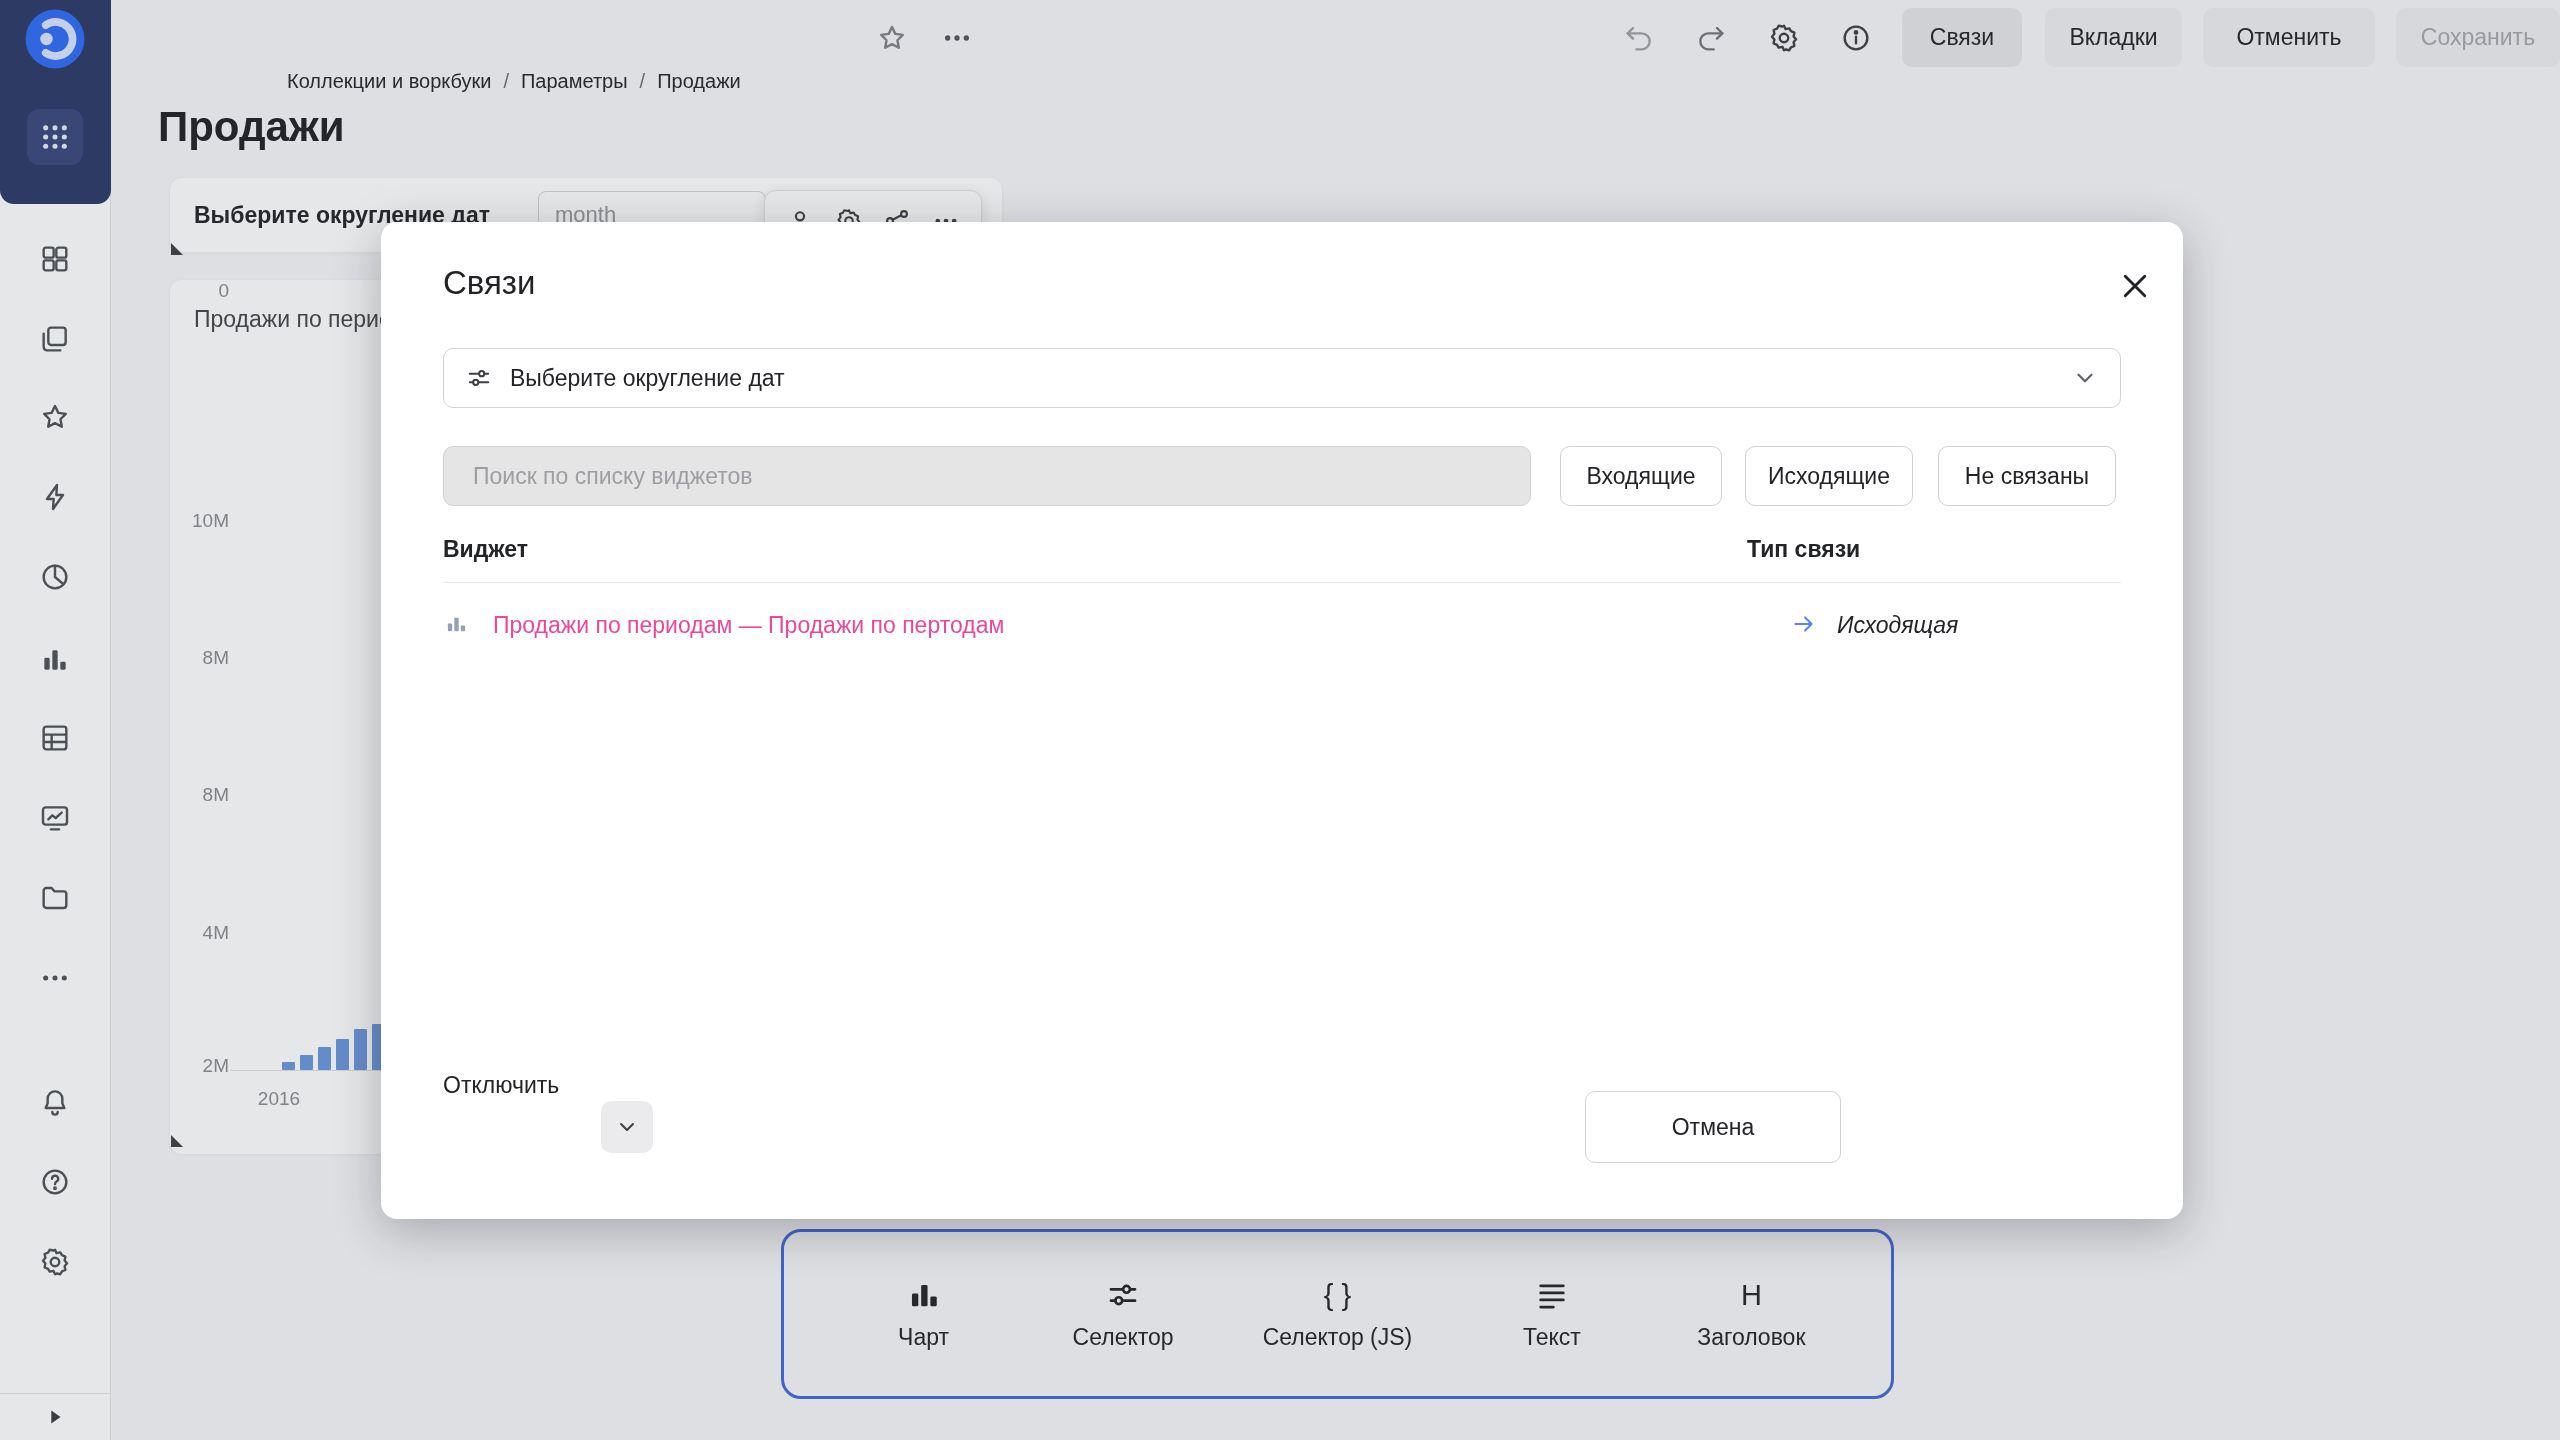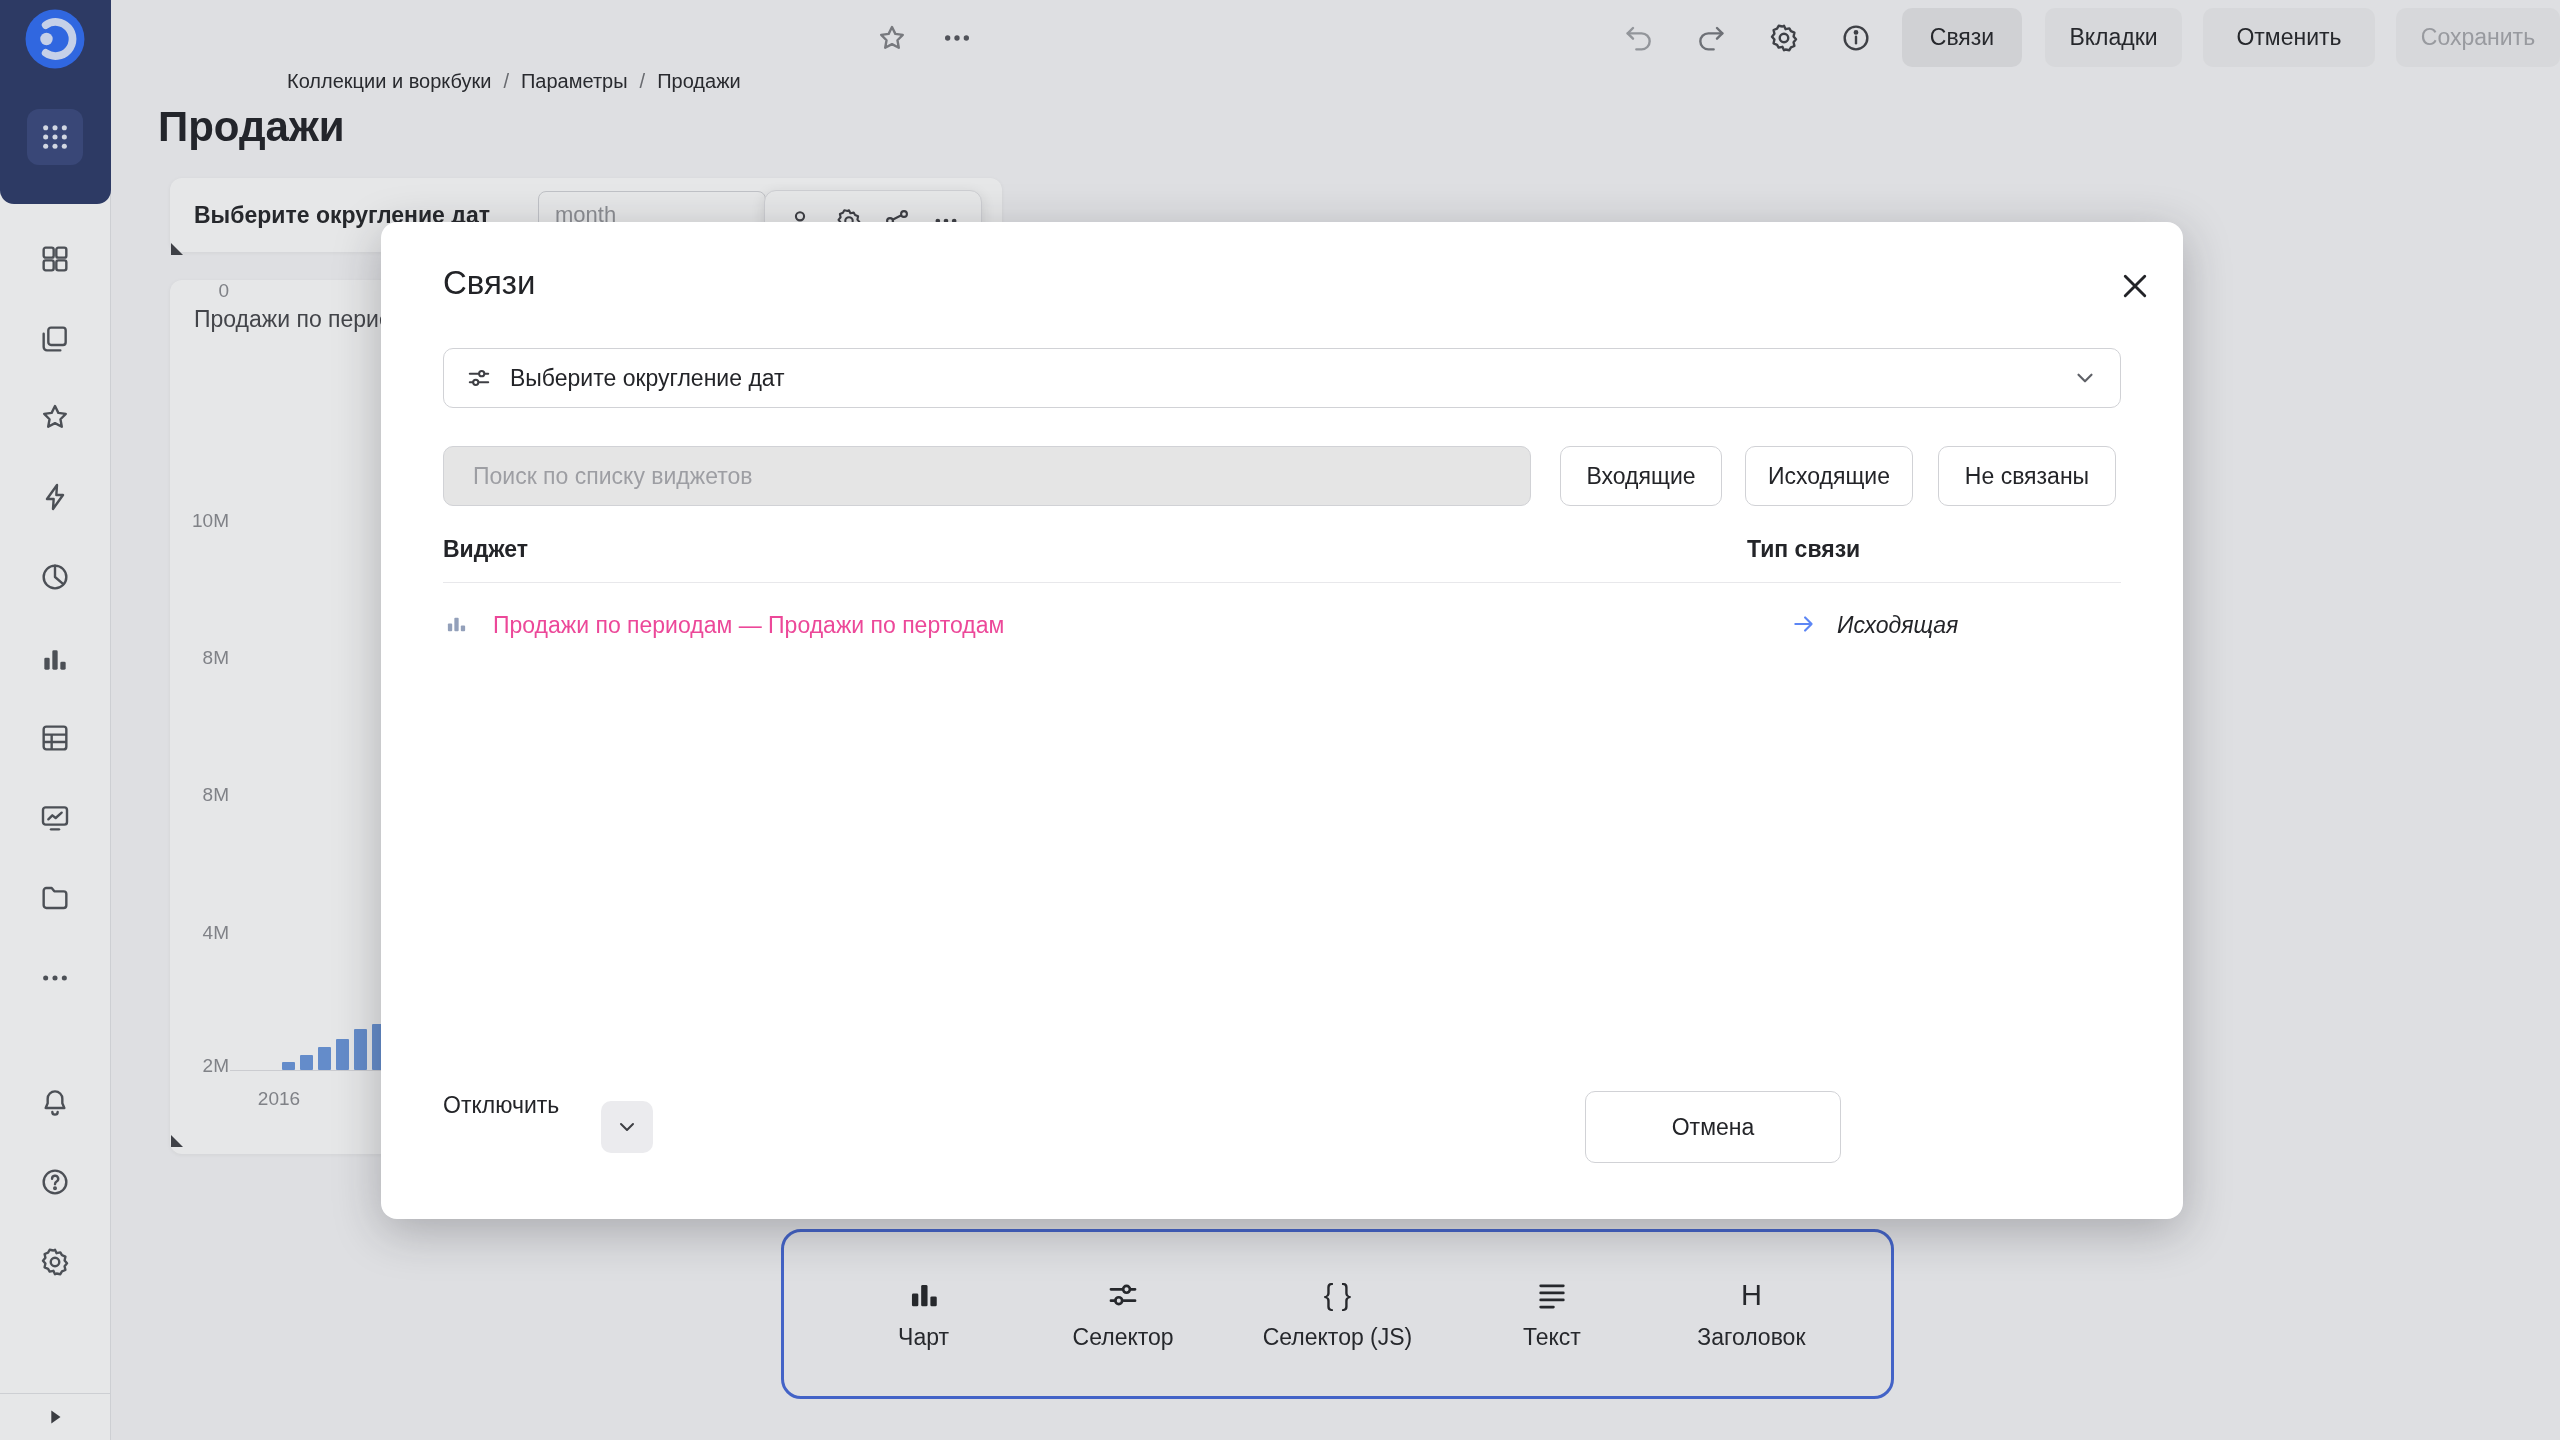--- a/index.html
+++ b/index.html
@@ -76,21 +76,21 @@
   .f-in  { left:1179px; width:162px; }
   .f-out { left:1364px; width:168px; }
   .f-un  { left:1557px; width:178px; }
   .th { position:absolute; top:314px; font-size:23px; font-weight:600; color:#232428; }
   .th-widget { left:62px; } .th-type { left:1366px; }
   .tbl-divider { position:absolute; left:62px; top:360px; width:1678px; height:1px; background:#e8e8eb; }
   .row-ic { position:absolute; left:64px; top:390px; width:23px; height:23px; color:#93a0ba; }
   .row-name { position:absolute; left:112px; top:390px; font-size:23px; color:#ec4899; }
   .row-arrow { position:absolute; left:1410px; top:389px; width:26px; height:26px; color:#5c86f5; }
   .row-type { position:absolute; left:1456px; top:390px; font-size:23px; color:#232428;font-style:italic; }
-  .disconnect { position:absolute; left:62px; top:857px; height:52px; display:flex; align-items:center; font-size:23px; color:#232428; background:none; border:none; cursor:pointer; }
+  .disconnect { position:absolute; left:62px; top:837px; height:52px; display:flex; align-items:center; font-size:23px; color:#232428; background:none; border:none; cursor:pointer; }
   .disconnect-chev { position:absolute; left:220px; top:879px; width:52px; height:52px; background:#ebebee; border:none; border-radius:10px; cursor:pointer; display:flex; align-items:center; justify-content:center; color:#3e3f44; }
   .btn-cancel { position:absolute; left:1204px; top:869px; width:256px; height:72px; background:#fff; border:1px solid #d1d2d6; border-radius:10px; font-size:23px; color:#232428; cursor:pointer; }
   .btn-apply { position:absolute; left:1482px; top:869px; width:254px; height:72px; background:#4e7cf2; border:none; border-radius:10px; font-size:23px; color:#ffffff; cursor:pointer; }
 
   svg { display:block; }
 </style>
 </head>
 <body>
 
 <aside class="sidebar">

